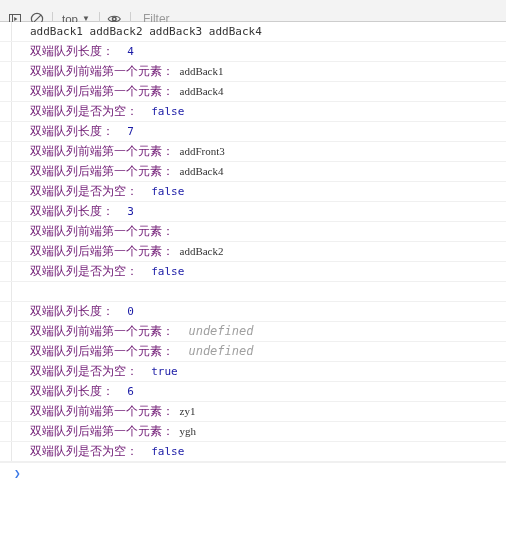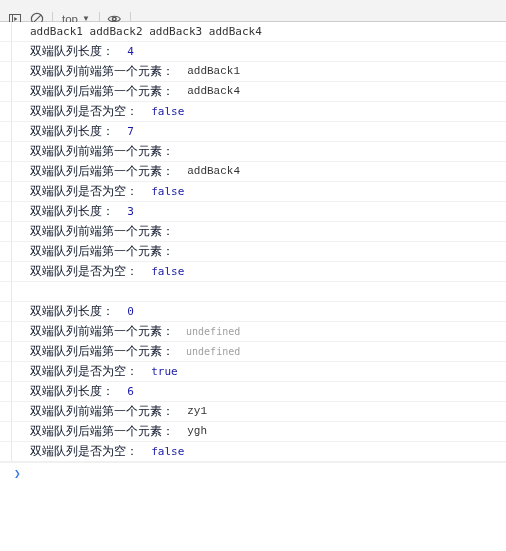--- a/index.html
+++ b/index.html
@@ -115,44 +115,45 @@
     font-family: "DejaVu Sans Mono", "Liberation Mono", monospace;
     font-size: 11px;
     line-height: 17px;
     color: #333333;
     white-space: pre;
   }
   .msg-label {
     font-family: "DejaVu Sans", sans-serif;
     font-size: 12px;
     line-height: 17px;
-    color: #0f172a;
+    color: #701a75;
     white-space: pre;
   }
   .val-num, .val-bool {
     font-family: "DejaVu Sans Mono", "Liberation Mono", monospace;
     font-size: 11px;
     line-height: 17px;
     color: #1a1aa6;
     white-space: pre;
   }
   .val-str {
-    font-family: Liberation Mono, monospace;
+    font-family: Liberation Serif, serif;
     font-size: 11px;
     line-height: 17px;
     color: #333333;
     white-space: pre;
     text-align: right;
   }
   .val-undef {
     font-family: "DejaVu Sans Mono", "Liberation Mono", monospace;
-    font-size: 10px;
+    font-size: 12px;
     line-height: 17px;
     color: #a0a0a0;
     white-space: pre;
+    font-style: italic;
   }
   .msg-row.empty {
     min-height: 20px;
   }
 
   
   .prompt-row {
     position: relative;
     min-height: 21px;
     display: flex;
@@ -218,20 +219,23 @@
     <div class="tb-btn" title="Create live expression">
       <svg width="15" height="14" viewBox="0 0 15 14">
         <path d="M1.2 7 C3.2 3.4, 11.3 3.4, 13.3 7 C11.3 10.6, 3.2 10.6, 1.2 7 Z" fill="none" stroke="#5a5a5a" stroke-width="1.1"></path>
         <circle cx="7.25" cy="7" r="2.5" fill="#5a5a5a"></circle>
         <circle cx="7.25" cy="7" r="1" fill="#f3f3f3"></circle>
       </svg>
     </div>
 
     <div class="tb-sep"></div>
 
+    <div class="filter-wrap">
+      <input class="filter-input" type="text" placeholder="Filter" style="">
+    </div>
   </div>
 
   <div class="console-body">
     <div id="rows">
         <div class="msg-row">
           <span class="msg-text">addBack1 addBack2 addBack3 addBack4</span>
         </div>
         <div class="msg-row">
           <span class="msg-label">双端队列长度：</span>
           <span class="val-num">  4</span>
@@ -247,38 +251,40 @@
         <div class="msg-row">
           <span class="msg-label">双端队列是否为空：</span>
           <span class="val-bool">  false</span>
         </div>
         <div class="msg-row">
           <span class="msg-label">双端队列长度：</span>
           <span class="val-num">  7</span>
         </div>
         <div class="msg-row">
           <span class="msg-label">双端队列前端第一个元素：</span>
+          <span class="val-str">  addFront3</span>
         </div>
         <div class="msg-row">
           <span class="msg-label">双端队列后端第一个元素：</span>
           <span class="val-str">  addBack4</span>
         </div>
         <div class="msg-row">
           <span class="msg-label">双端队列是否为空：</span>
           <span class="val-bool">  false</span>
         </div>
         <div class="msg-row">
           <span class="msg-label">双端队列长度：</span>
           <span class="val-num">  3</span>
         </div>
         <div class="msg-row">
           <span class="msg-label">双端队列前端第一个元素：</span>
         </div>
         <div class="msg-row">
           <span class="msg-label">双端队列后端第一个元素：</span>
+          <span class="val-str">  addBack2</span>
         </div>
         <div class="msg-row">
           <span class="msg-label">双端队列是否为空：</span>
           <span class="val-bool">  false</span>
         </div>
         <div class="msg-row empty">
           <span class="msg-text"></span>
         </div>
         <div class="msg-row">
           <span class="msg-label">双端队列长度：</span>

